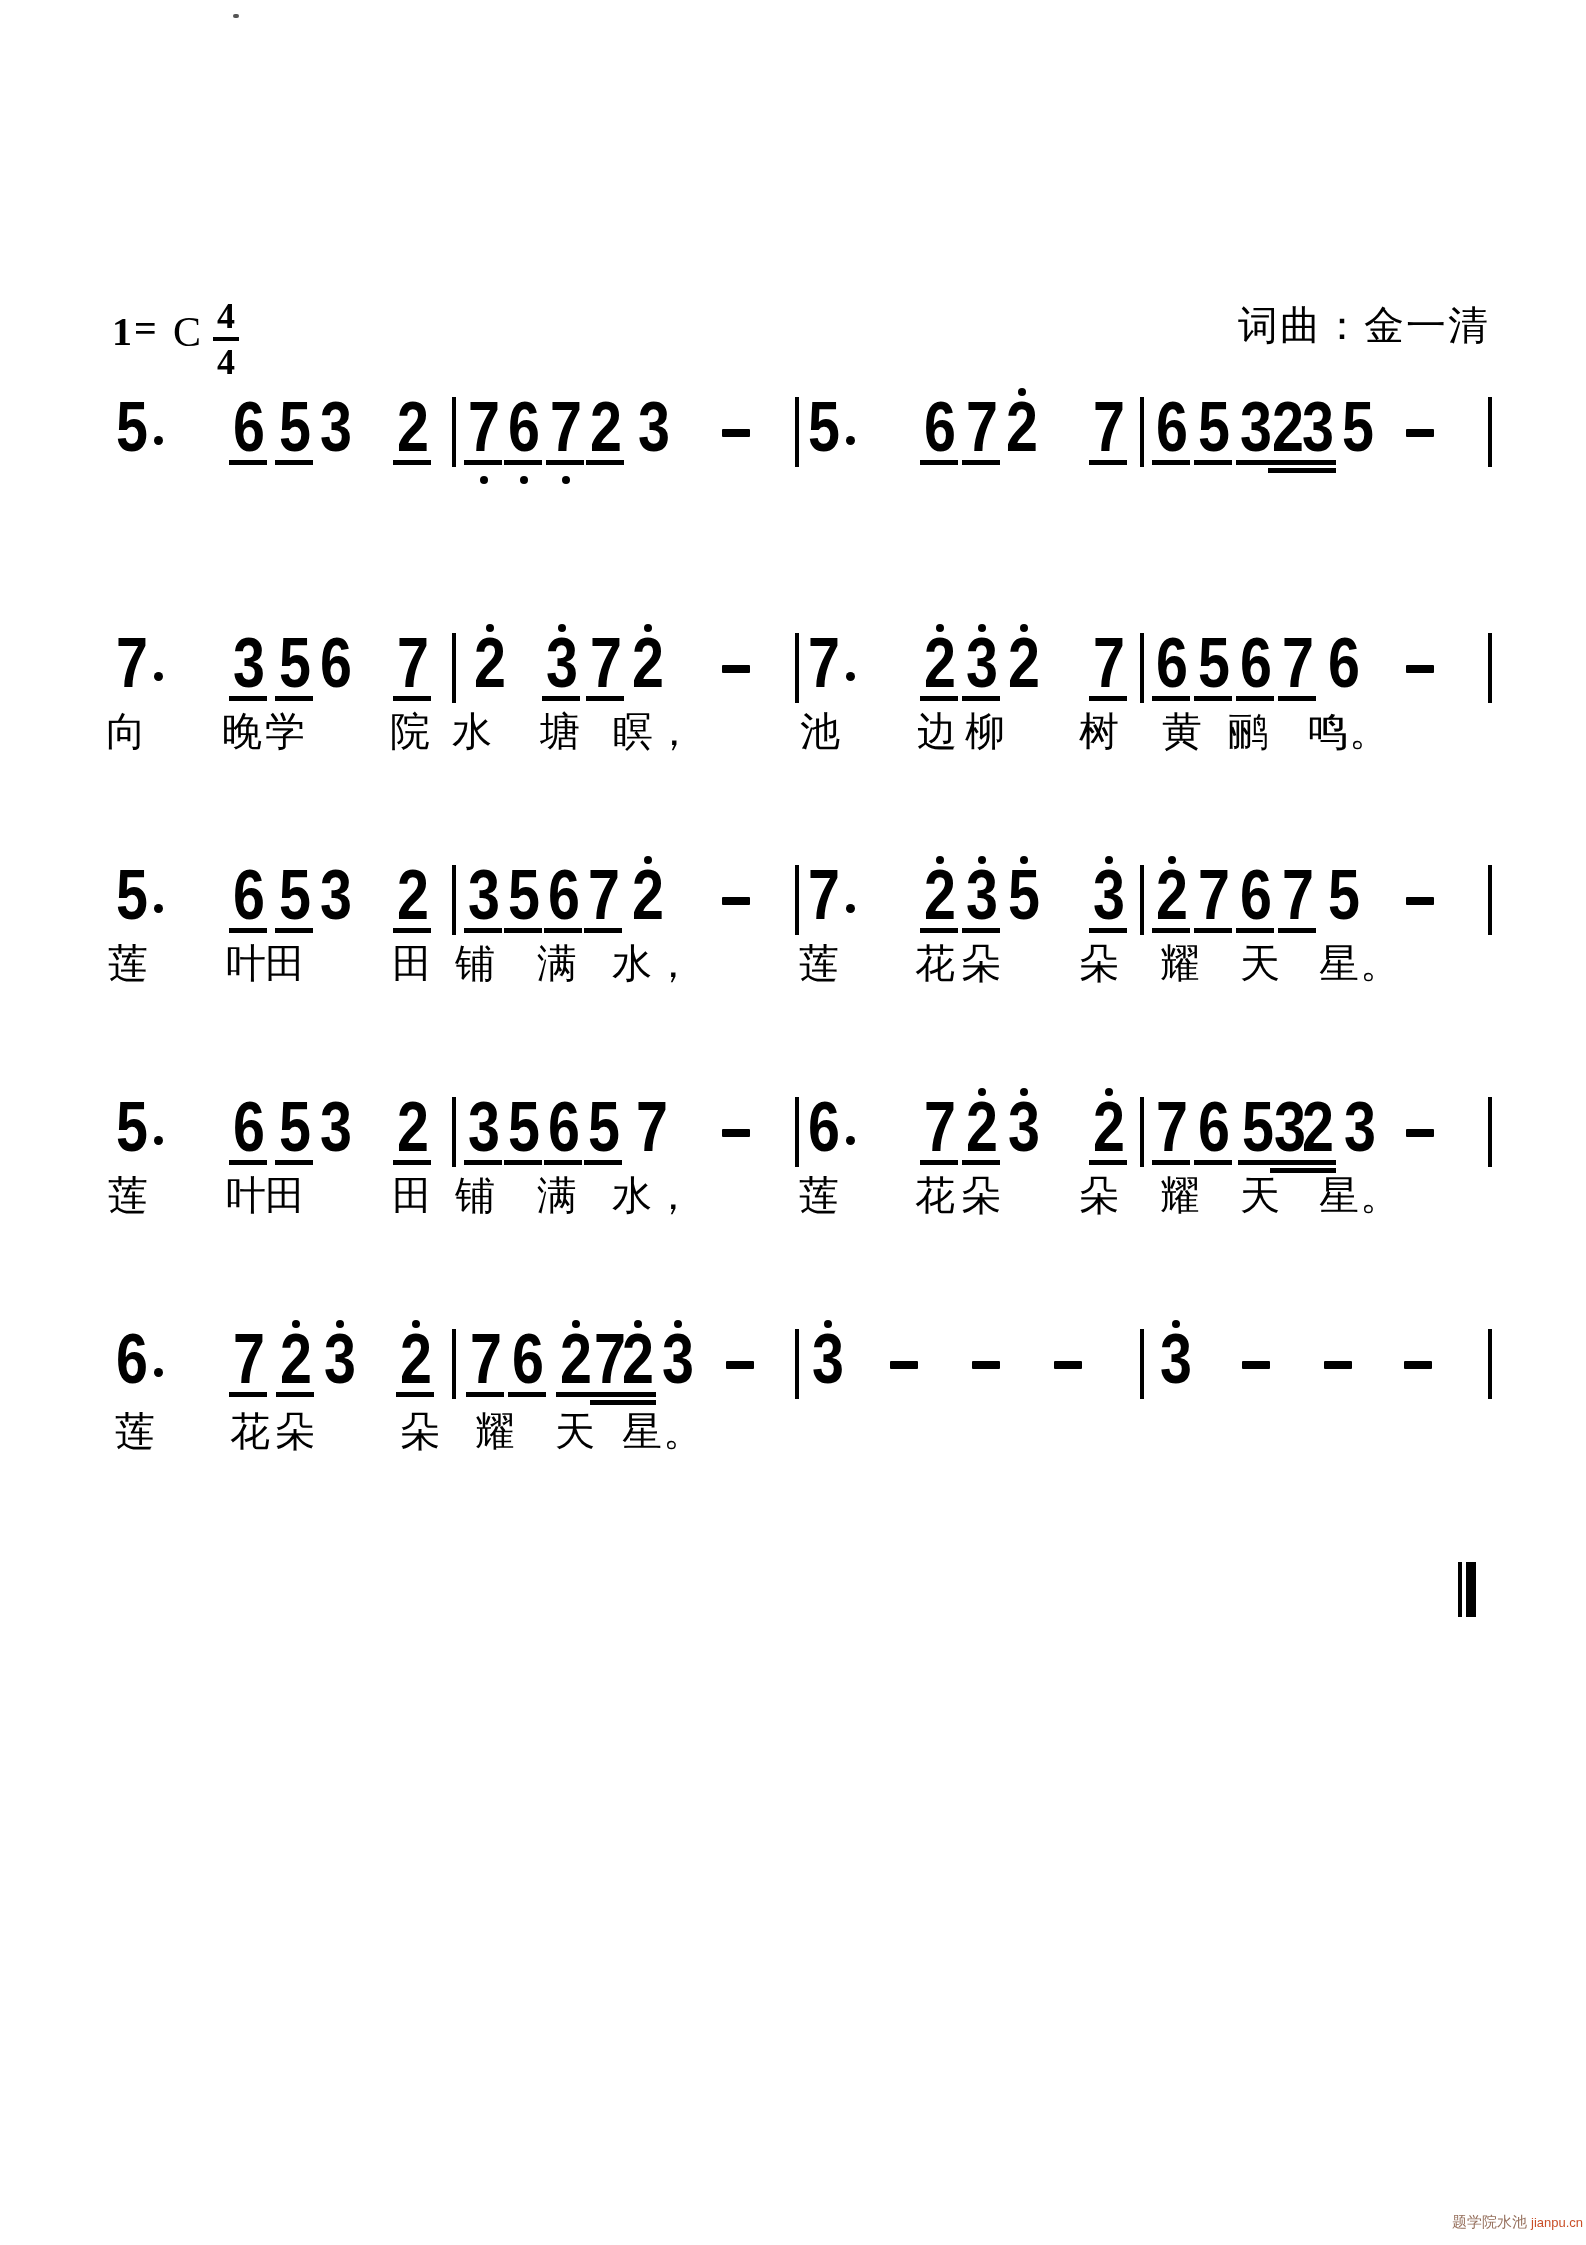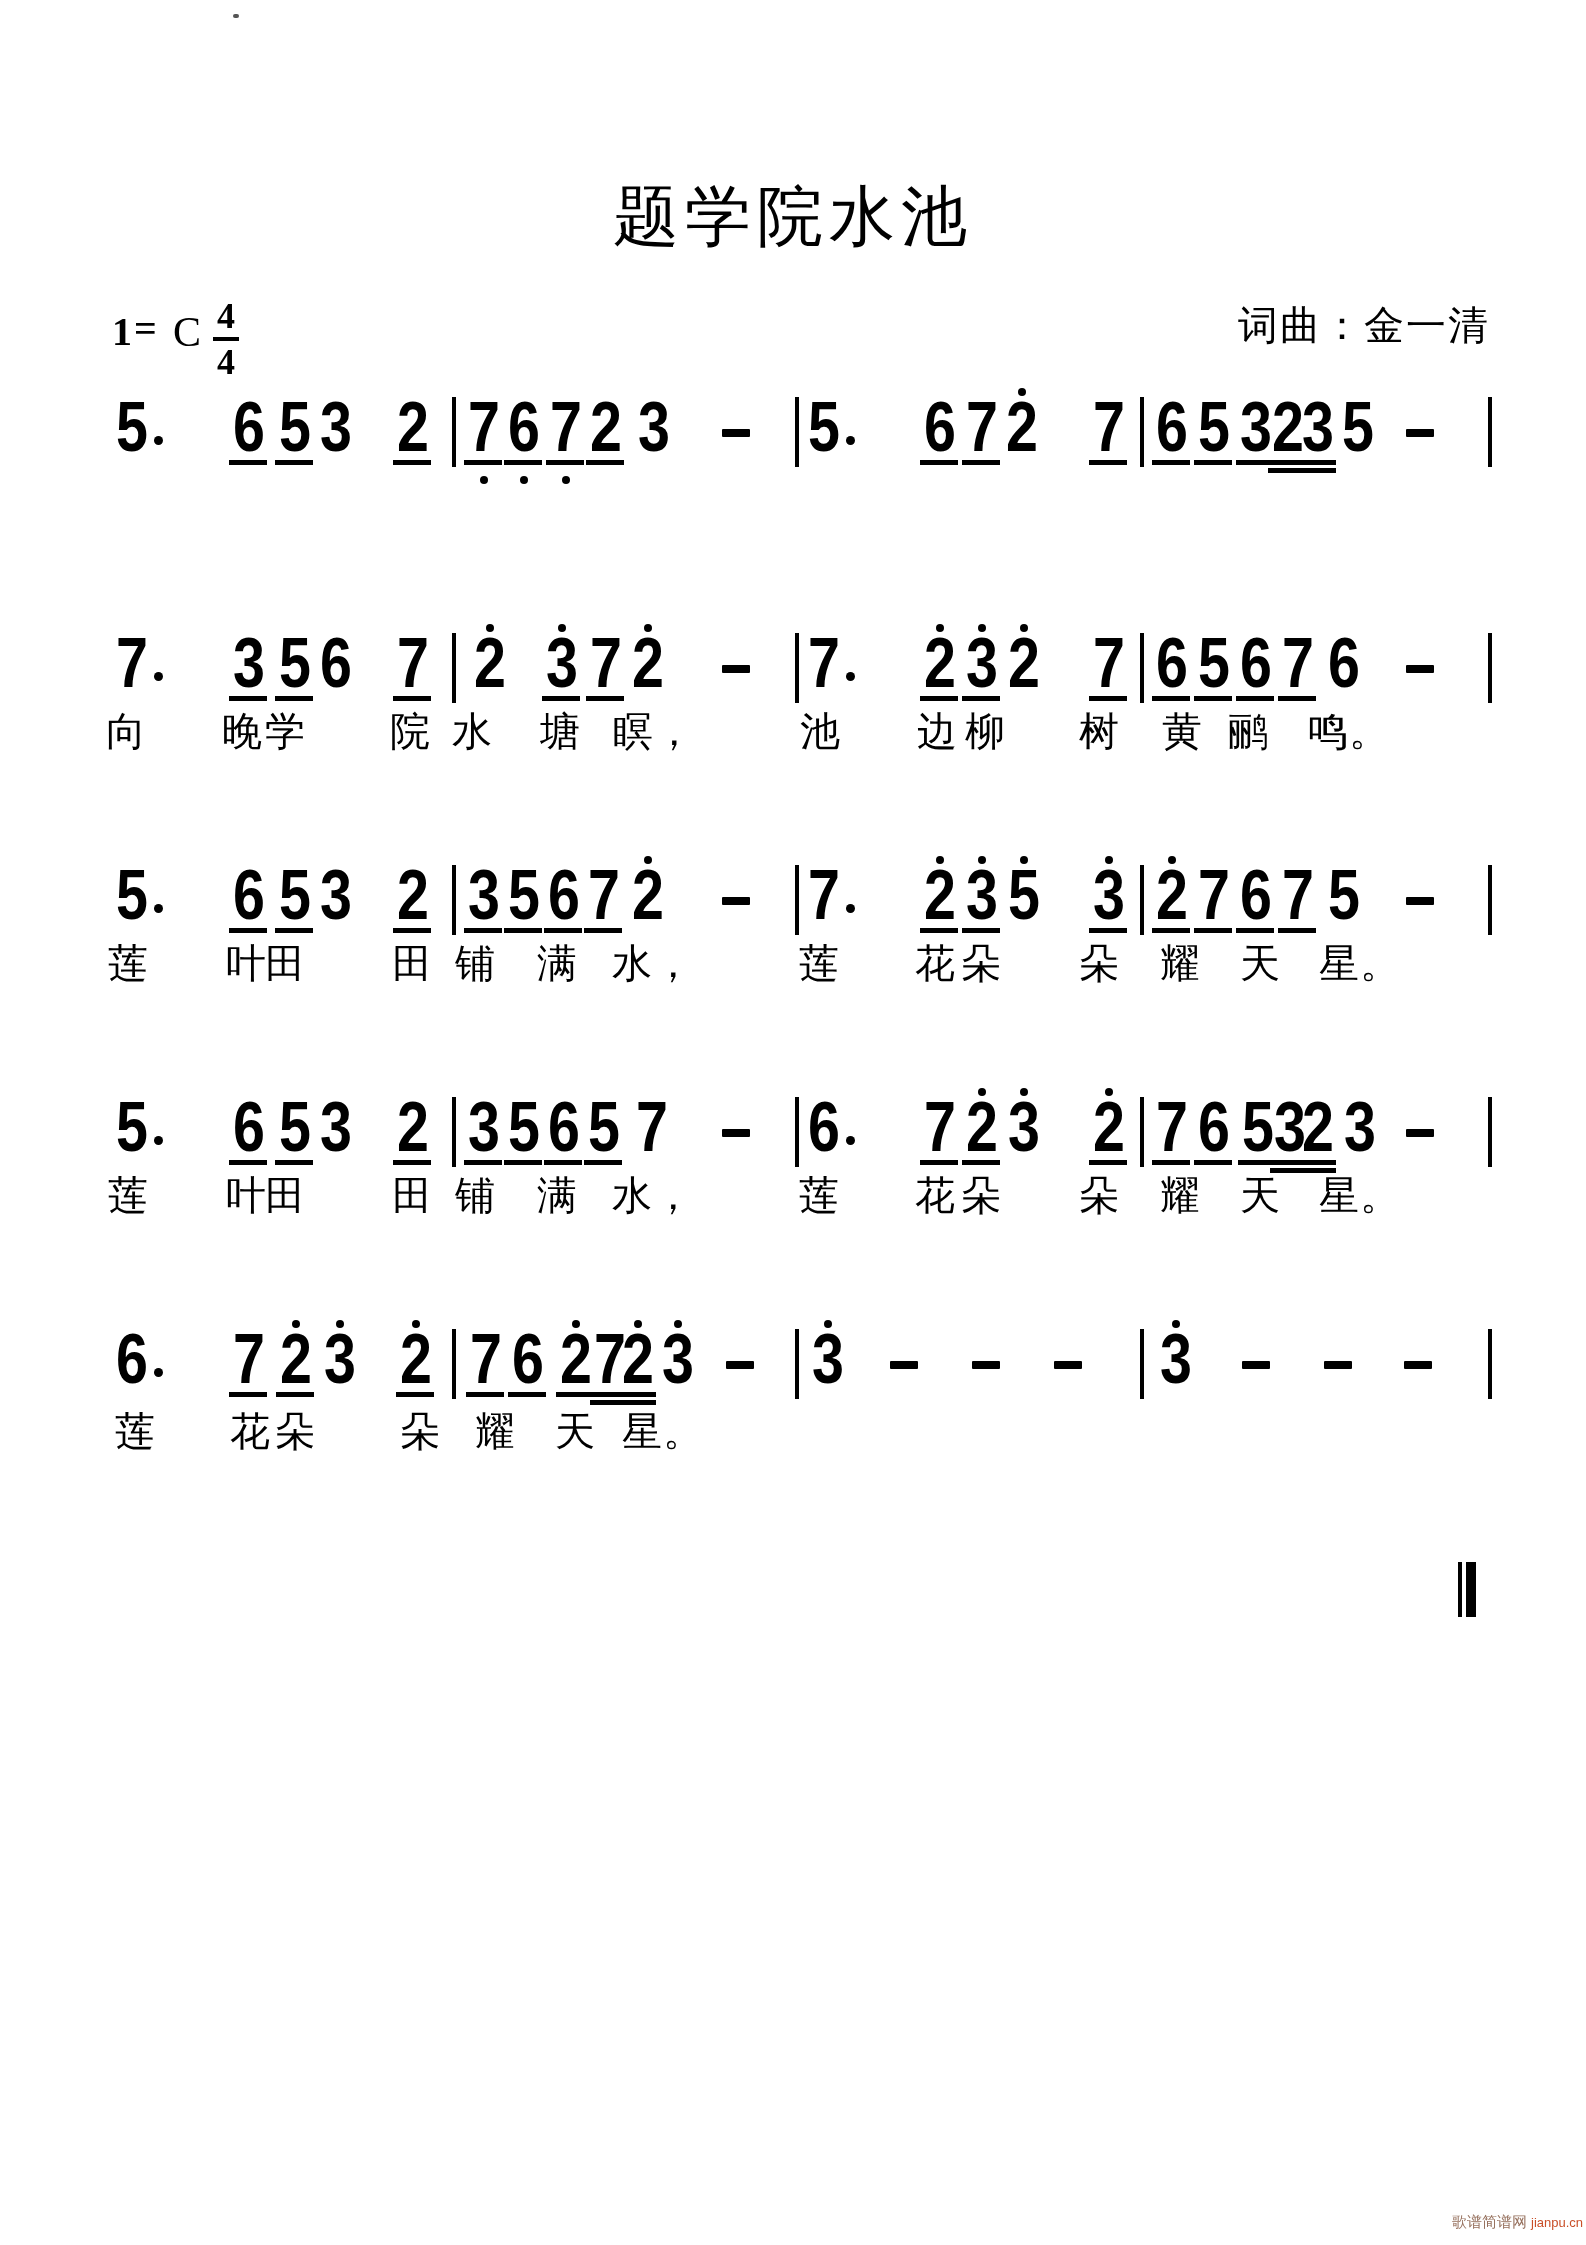--- a/index.html
+++ b/index.html
@@ -35,21 +35,20 @@
   .fb-thick{position:absolute;left:8px;top:0;width:10px;height:55px;background:#000;}
   .watermark{position:absolute;left:1452px;top:2215px;white-space:nowrap;font-size:15px;line-height:1;}
   .wm-en{font-family:"Liberation Sans",sans-serif;font-size:13px;margin-left:4px;}
 </style>
 </head>
 <body>
 
 <div class="page">
   <div class="stray"></div>
 
-  <h1 class="title">题学院水池</h1>
 
   <div class="keyrow">
     <span class="k1">1</span>
     <span class="keq">=</span>
     <span class="kc">C</span>
     <span class="frac">
       <span class="fn">4</span>
       <span class="fd">4</span>
     </span>
   </div>
@@ -254,15 +253,15 @@
         <span class="lyr" style="left: 622px;">星。</span>
       </div>
     </div>
 
   <div class="finalbar" style="left: 1458px; top: 1562px;">
     <span class="fb-thin"></span>
     <span class="fb-thick"></span>
   </div>
 
   <div class="watermark">
-    <span class="wm-cn" style="color: rgb(150, 112, 93);">歌谱简谱网</span><span class="wm-en" style="color: rgb(201, 79, 40);">jianpu.cn</span>
+    <span class="wm-cn" style="color: rgb(150, 112, 93);">题学院水池</span><span class="wm-en" style="color: rgb(201, 79, 40);">jianpu.cn</span>
   </div>
 </div>
 
 </body></html>

